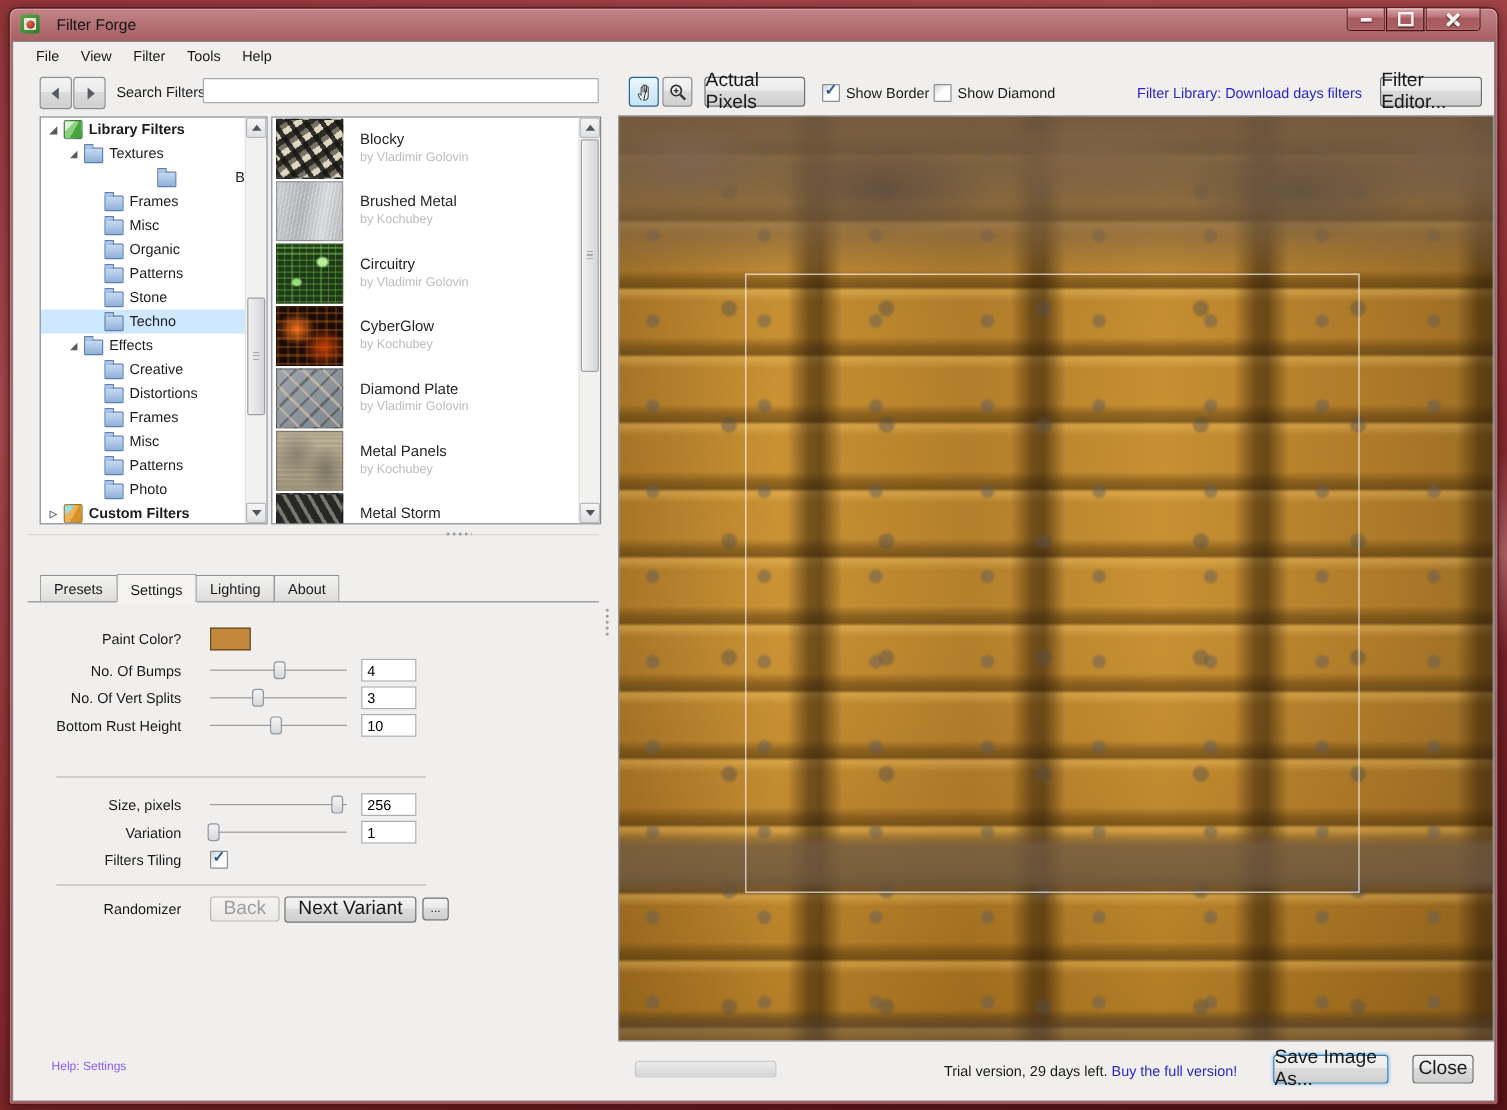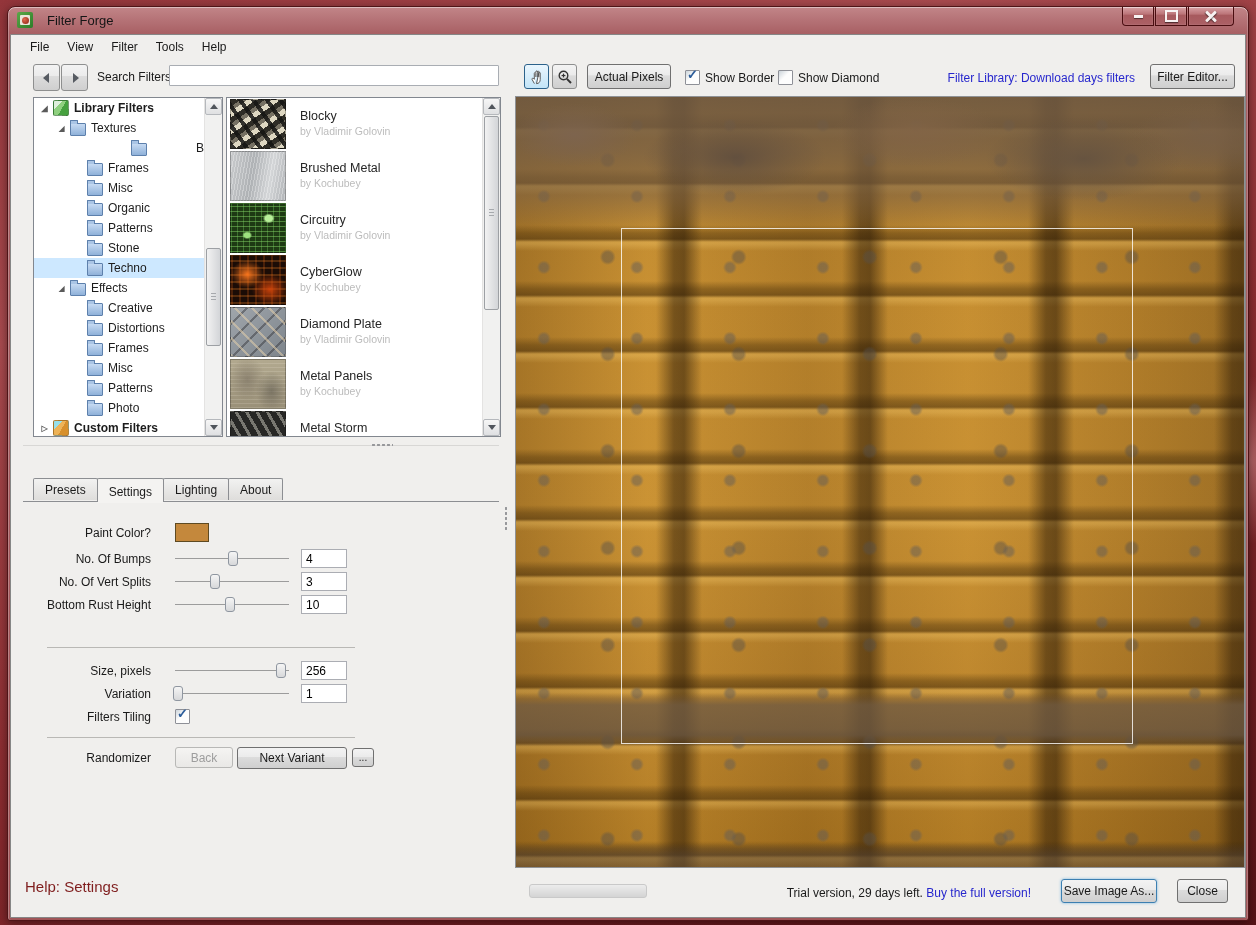--- a/index.html
+++ b/index.html
@@ -104,48 +104,48 @@
     repeating-linear-gradient(60deg,rgba(170,168,158,.55) 0 3px,rgba(35,35,33,.85) 3px 9px),#3c3c3a}
   
   .hsplit{position:absolute;left:0;right:0;top:380px;height:10px}
   .hsplit::before{content:"";position:absolute;left:0;right:0;top:4px;height:1px;background:#d8d7d5}
   .hgrip{position:absolute;left:348px;top:2px;width:22px;height:4px;
     background:radial-gradient(circle,#96979a 1.1px,rgba(0,0,0,0) 1.4px);background-size:5px 4px}
   .vsplit{position:absolute;left:488px;top:26px;bottom:6px;width:14px}
   .vgrip{position:absolute;left:5px;top:445px;width:4px;height:24px;
     background:radial-gradient(circle,#96979a 1.1px,rgba(0,0,0,0) 1.4px);background-size:4px 5px}
   
-  .tabbar{position:absolute;left:10px;top:417px;height:23px;display:flex;align-items:flex-start;z-index:2}
+  .tabbar{position:absolute;left:10px;top:417px;height:23px;display:flex;align-items:center;z-index:2}
   .tab{padding:4px 11px 3px;border:1px solid #8c8e92;border-bottom:none;border-radius:2px 2px 0 0;margin-right:-1px;
     background:linear-gradient(180deg,#f2f2f1,#dedddb);font-size:12px;color:#1a1a1a;position:relative}
   .tab.active{background:#f4f3f1;padding-top:6px;z-index:3;box-shadow:0 1px 0 #f4f3f1}
   .tabline{position:absolute;left:0;right:0;top:440px;border-top:1px solid #8c8e92}
   .settings-pane{position:absolute;left:0;right:0;top:441px;bottom:40px;font-size:12px}
   .prow{display:flex;align-items:center;height:23px}
   .plabel{width:128px;flex:none;text-align:right;padding-right:24px;color:#1a1a1a}
   .ptrack{width:114px;flex:none;height:17px;position:relative;margin-right:12px}
   .ptrack::before{content:"";position:absolute;left:0;right:0;top:8px;height:1px;background:#9c9c9c}
   .pthumb{position:absolute;top:1px;width:10px;height:15px;border:1px solid #8f96a0;border-radius:3px;
     background:linear-gradient(180deg,#f5f5f5,#d7d8da);box-sizing:border-box}
   .pinput{width:46px;height:19px;border:1px solid #abadb3;background:#fff;font-size:12px;padding:0 4px;box-sizing:border-box;font-family:"Liberation Sans",sans-serif}
   .row-paint{margin-top:19px;margin-bottom:3px}
   .swatch{width:34px;height:19px;border:1px solid #5e4a22;box-sizing:border-box}
   .sdiv{border:none;border-top:1px solid #b9b8b5;margin:31px 0 11px 24px;width:308px}
   .sdiv2{border:none;border-top:1px solid #b9b8b5;margin:9px 0 8px 24px;width:308px}
   .cbx{width:13px;height:13px;border:1px solid #8e9097;border-radius:1px;position:relative;flex:none;
     background:linear-gradient(135deg,#ccd4da 0%,#fdfdfd 45%)}
   .cbx .mark{position:absolute;left:1px;top:-4px;font-size:13px;font-weight:bold;color:#2c5d9b;visibility:hidden}
   .cbx.checked .mark{visibility:visible}
-  .btn{border:1px solid #707070;border-radius:3px;font-size:12px;color:#1a1a1a;display:inline-flex;align-items:center;justify-content:center;box-sizing:border-box;
+  .btn{border:1px solid #707070;border-radius:3px;font-size:16px;color:#1a1a1a;display:inline-flex;align-items:center;justify-content:center;box-sizing:border-box;
     background:linear-gradient(180deg,#f3f3f3 0%,#ebebeb 45%,#dcdcdc 46%,#cfcfcf 100%)}
   .btn.disabled{color:#9d9d9d;border-color:#b8b8b6;background:linear-gradient(180deg,#f5f4f2,#e9e8e6)}
   .btn-back{width:58px;height:21px;margin-right:4px}
   .btn-next{width:110px;height:22px;margin-right:5px}
   .btn-more{width:22px;height:19px;font-size:10px}
-  .help-link{position:absolute;left:2px;bottom:16px;font-size:15px;color:#7f1d1d}
+  .help-link{position:absolute;left:20px;bottom:16px;font-size:10px;color:#8b5cf6}
   
   .right-panel{position:absolute;left:502px;top:26px;right:8px;bottom:6px}
   .toolbtn{position:absolute;top:3px;width:25px;height:25px;border:1px solid #8e8f8f;border-radius:3px;display:flex;align-items:center;justify-content:center;box-sizing:border-box;
     background:linear-gradient(180deg,#f3f3f3 0%,#ebebeb 45%,#dcdcdc 46%,#cfcfcf 100%)}
   .toolbtn.checked{background:linear-gradient(180deg,#eaf6fe 0%,#c3e4f7 100%);border-color:#2c628b}
   .btn-actual{position:absolute;left:74px;top:3px;width:84px;height:25px}
   .chkrow{position:absolute;top:9px;display:flex;align-items:center;font-size:12px;color:#1a1a1a}
   .chkrow .cbx{margin-right:5px}
   .lib-link{position:absolute;right:102px;top:10px;font-size:12px;color:#2727cd}
   .btn-editor{position:absolute;right:2px;top:3px;width:85px;height:25px}

